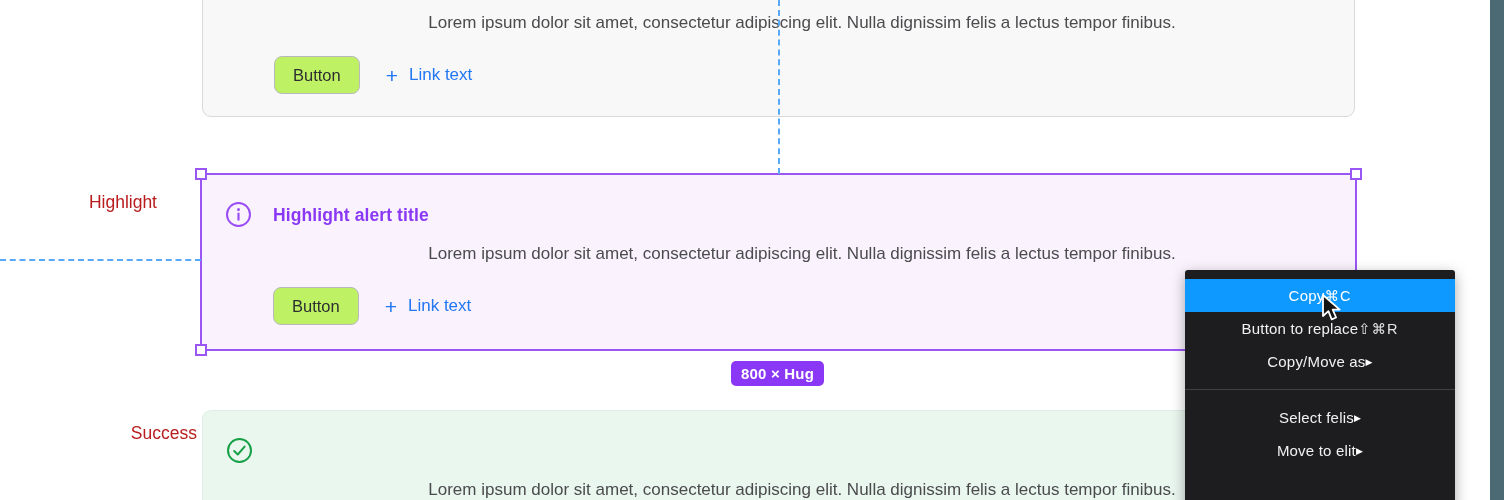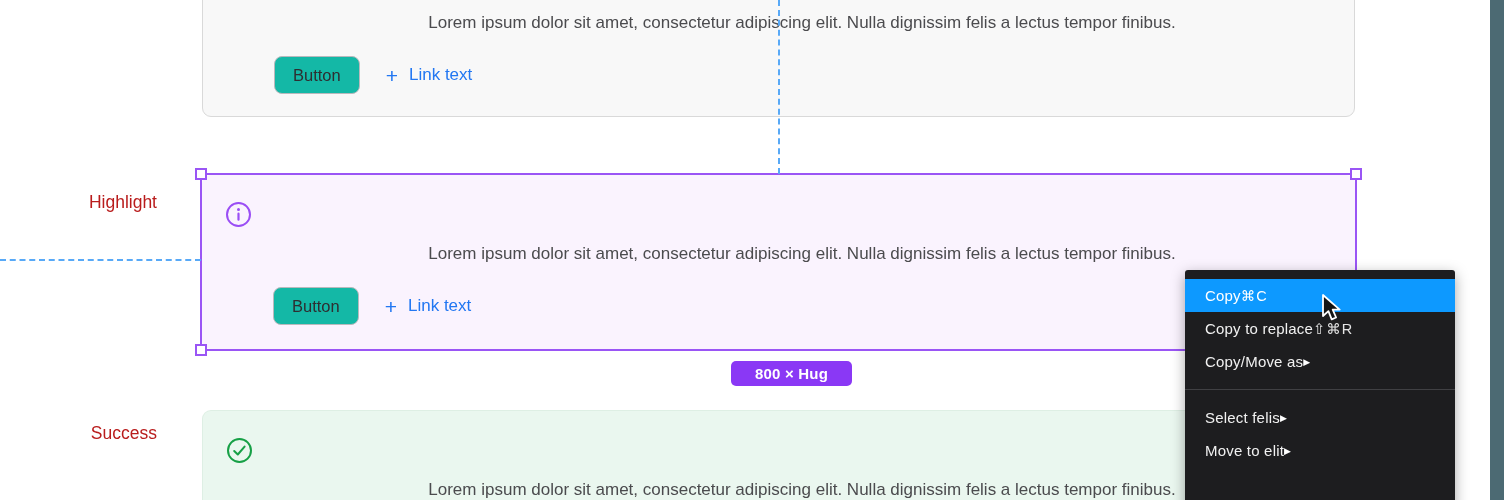--- a/index.html
+++ b/index.html
@@ -31,21 +31,21 @@
   .alert-body{
     position:absolute;left:71px;top:66px;right:24px;
     font-size:17px;line-height:26px;color:#4b4b4e;white-space:nowrap;overflow:hidden;text-align:center;
   }
   .alert-actions{
     position:absolute;left:71px;top:113px;height:36px;
     display:flex;align-items:center;gap:26px;
   }
   .alert-button{
     height:36px;padding:0 18px;display:flex;align-items:center;
-    background:#14b8a6;border:1px solid #b9b9bd;border-radius:8px;
+    background:#bef264;border:1px solid #b9b9bd;border-radius:8px;
     font-size:16.5px;color:#2e2e31;cursor:default;
   }
   .alert-link{
     display:flex;align-items:center;gap:11px;color:#2277f2;
     font-size:17px;font-weight:500;cursor:default;
   }
   .alert-link .plus{font-size:21px;font-weight:400;line-height:1;}
 
   
   .selection-frame{
@@ -60,40 +60,40 @@
   .h-bl{left:195px;top:344px;} .h-br{left:1350px;top:344px;}
 
   
   .guide-v{position:absolute;left:778px;top:0;height:174px;width:0;border-left:2px dashed #58a9f7;z-index:4;}
   .guide-h{position:absolute;left:0;top:259px;width:201px;height:0;border-top:2px dashed #58a9f7;z-index:4;}
 
   
   .size-badge{
     position:absolute;left:731px;top:361px;z-index:4;
     background:#8a38f5;color:#ffffff;border-radius:5px;
-    padding:4px 24px;font-size:15px;font-weight:600;letter-spacing:.2px;
+    padding:4px 10px;font-size:15px;font-weight:600;letter-spacing:.2px;
   }
 
   
   .side-label{
     position:absolute;left:0;width:157px;text-align:right;
     color:#b91c1c;font-size:17.5px;z-index:1;
   }
   .lbl-highlight{top:192px;}
-  .lbl-success{top:423px;}
+  .lbl-success{top:423px;margin-left:40px;}
 
   
   .context-menu{
     position:absolute;left:1185px;top:270px;width:270px;height:245px;
     background:#1d1d1f;border-radius:3px;z-index:10;
     padding-top:9px;box-sizing:border-box;
     box-shadow:0 4px 14px rgba(0,0,0,.35);
   }
   .menu-item{
-    height:33px;display:flex;align-items:center;justify-content:flex-start;
+    height:33px;display:flex;align-items:center;justify-content:center;
     padding:0 20px;font-size:15px;color:#f1f1f1;cursor:default;letter-spacing:.2px;
   }
   .menu-item.highlighted{background:#0d99ff;color:#ffffff;}
   .menu-shortcut{color:#e4e4e4;font-size:14.5px;letter-spacing:1px;}
   .menu-item.highlighted .menu-shortcut{color:#ffffff;}
   .submenu-arrow{color:#ffffff;font-size:9px;}
   .menu-divider{height:1px;background:#404043;margin:11px 0;}
 
   
   .cursor{position:absolute;left:1320px;top:293px;z-index:20;pointer-events:none;}
@@ -119,20 +119,21 @@
 </div>
 
 <div class="alert-card card-highlight">
   <span class="alert-icon">
     <svg width="27" height="27" viewBox="0 0 27 27">
       <circle cx="13.5" cy="13.5" r="11.5" fill="none" stroke="#9a4df5" stroke-width="2"></circle>
       <circle cx="13.5" cy="8.6" r="1.5" fill="#9a4df5"></circle>
       <rect x="12.4" y="11.6" width="2.2" height="8.2" rx="1.1" fill="#9a4df5"></rect>
     </svg>
   </span>
+  <div class="alert-title title-purple">Highlight alert title</div>
   <div class="alert-body">Lorem ipsum dolor sit amet, consectetur adipiscing elit. Nulla dignissim felis a lectus tempor finibus.</div>
   <div class="alert-actions">
     <div class="alert-button">Button</div>
     <div class="alert-link">
       <span class="plus">+</span>
       <span>Link text</span>
     </div>
   </div>
 </div>
 
@@ -155,21 +156,21 @@
 <div class="size-badge">800 × Hug</div>
 
 <div class="side-rail"></div>
 
 <div class="context-menu">
   <div class="menu-item highlighted">
     <span>Copy</span>
     <span class="menu-shortcut">⌘C</span>
   </div>
   <div class="menu-item">
-    <span>Copy to replace</span>
+    <span>Button to replace</span>
     <span class="menu-shortcut">⇧⌘R</span>
   </div>
   <div class="menu-item">
     <span>Copy/Move as</span>
     <span class="submenu-arrow">▶</span>
   </div>
   <div class="menu-divider"></div>
   <div class="menu-item">
     <span>Select felis</span>
     <span class="submenu-arrow">▶</span>

